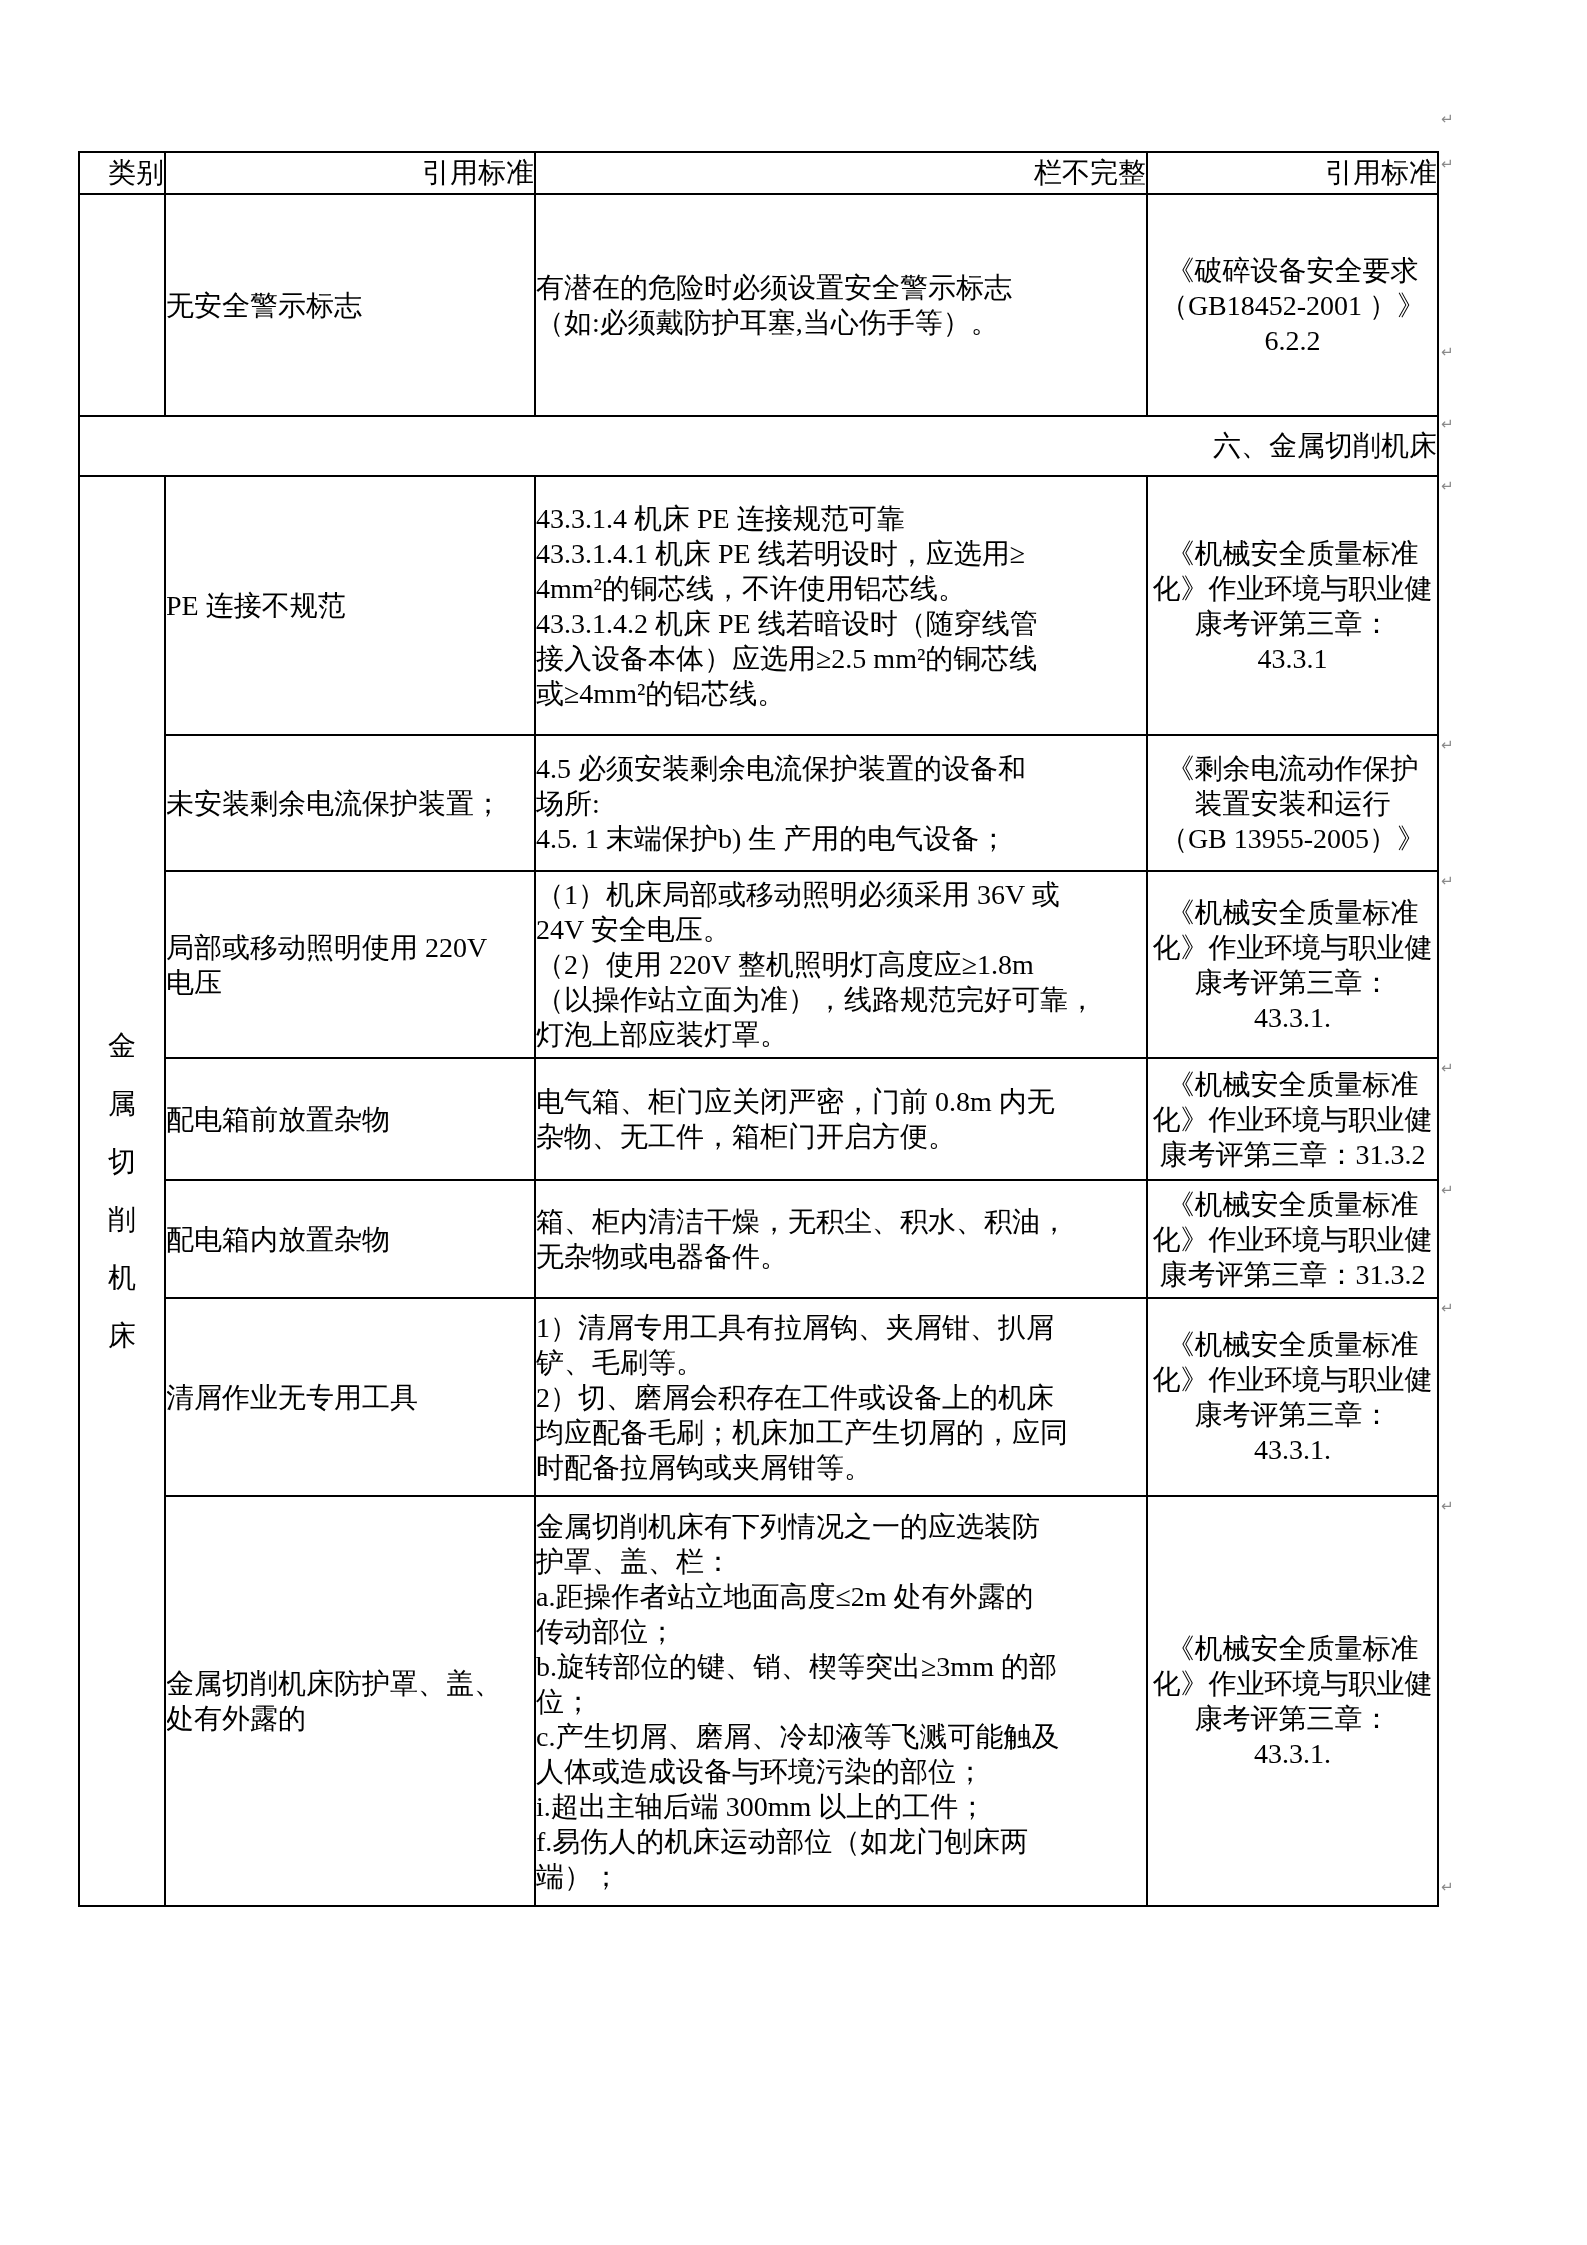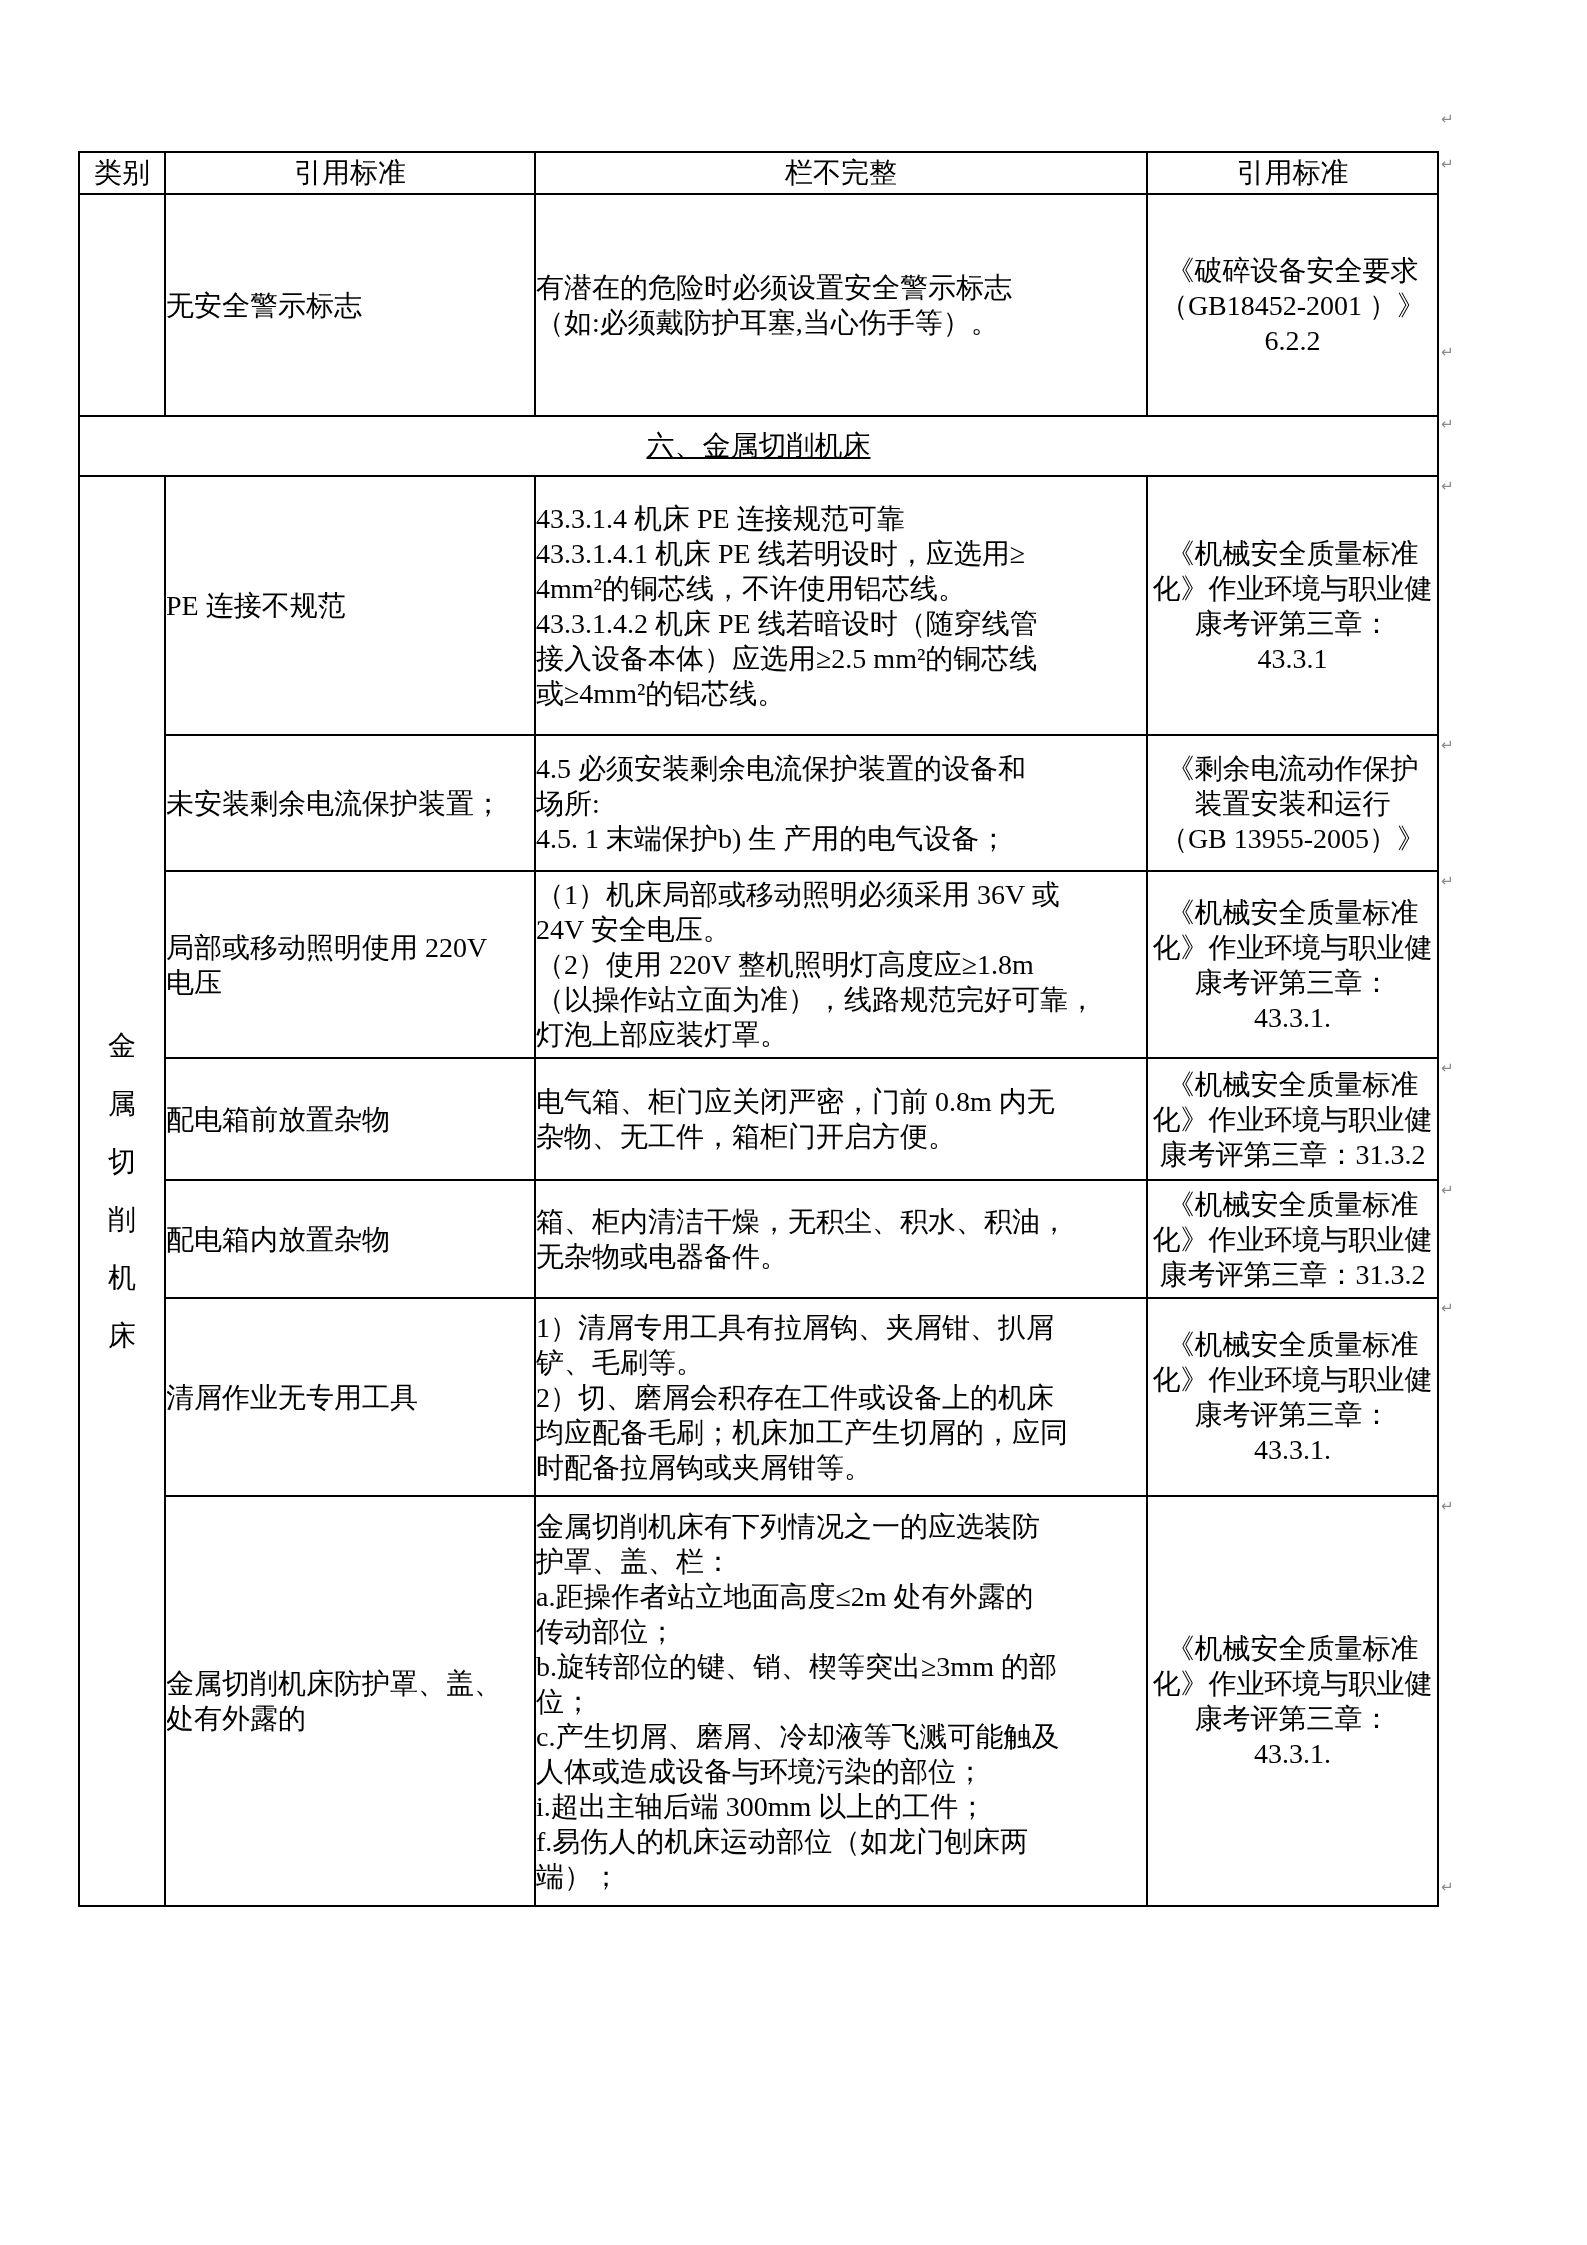--- a/index.html
+++ b/index.html
@@ -13,29 +13,29 @@
     border-collapse:collapse; table-layout:fixed;
   }
   table.doc th, table.doc td {
     border:2px solid #000;
     font-size:28px; font-weight:normal;
     vertical-align:middle;
     white-space:pre-line;
     overflow:hidden;
     padding:0;
   }
-  th.colhead { height:40px; text-align:center;margin-left:11px; }
+  th.colhead { height:40px; text-align:right;margin-left:11px; }
   td.hazard  { text-align:left; padding:0 4px 0 12px; line-height:35px;border-radius:28px; }
   td.measure { text-align:left; padding:0 6px 0 12px; line-height:35px; }
   td.standard{ text-align:center; padding:0 0 0 8px;  line-height:35px; font-size:27px; }
   td.cat {
     vertical-align:top; text-align:center;
     padding-top:200px; line-height:58px;
   }
-  td.section-cell { text-align:center;text-decoration:underline; }
+  td.section-cell { text-align:right; }
   .pmark {
     position:absolute; left:1441px;
     color:#8a8a8a; font-size:15px; line-height:15px;
     font-family:"DejaVu Sans",sans-serif;
   }
   .footer {
     position:absolute; top:2072px; left:0; width:100%;
     text-align:center; font-size:24px; letter-spacing:3px;
   }
 </style>

